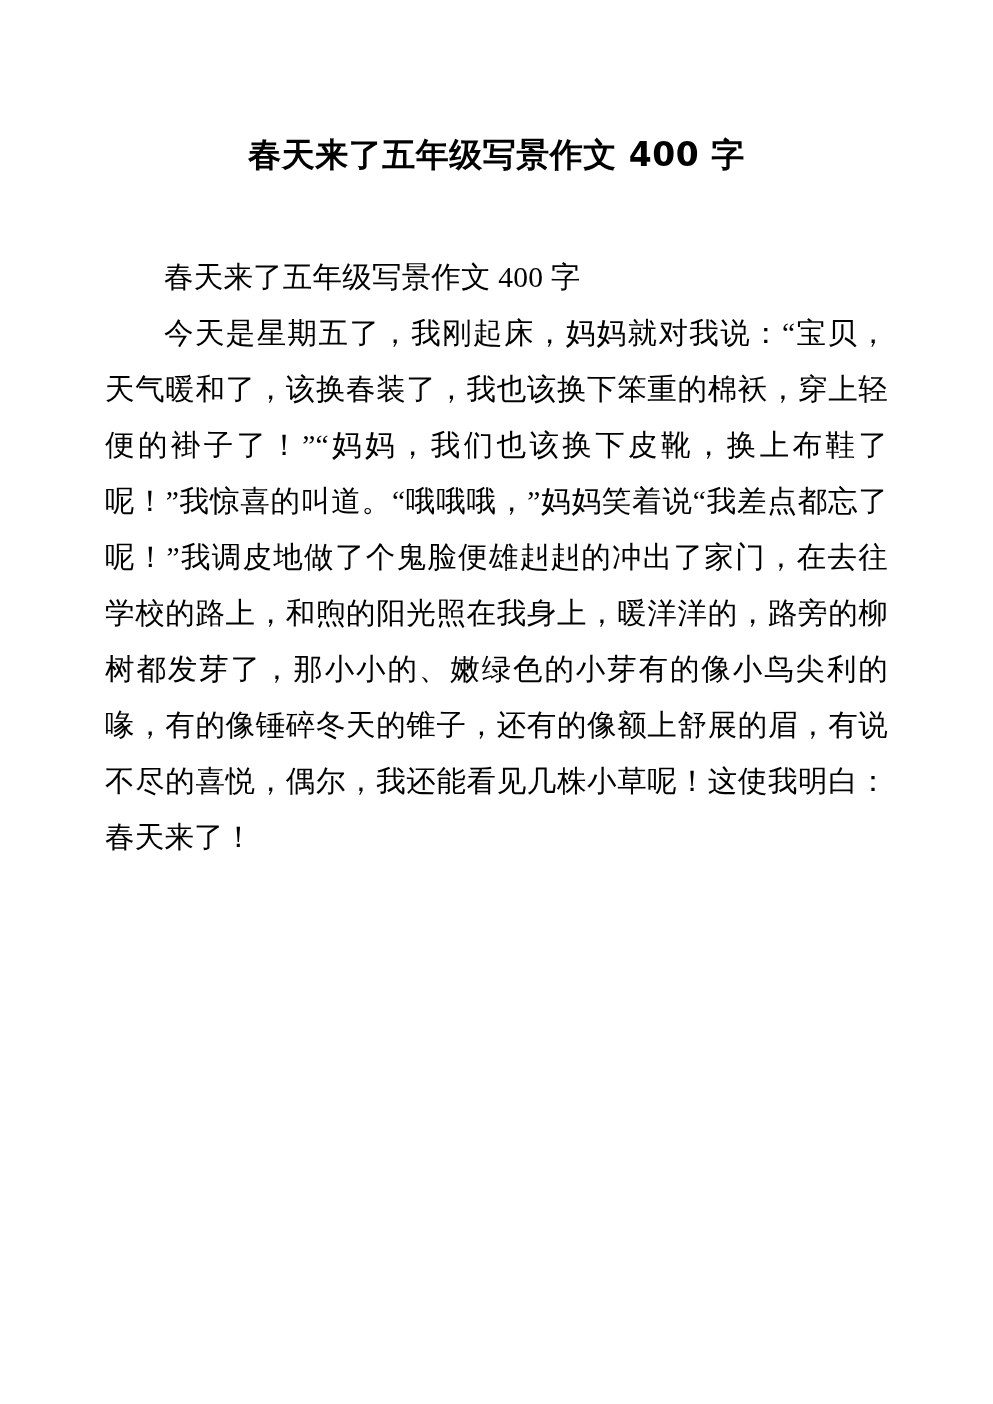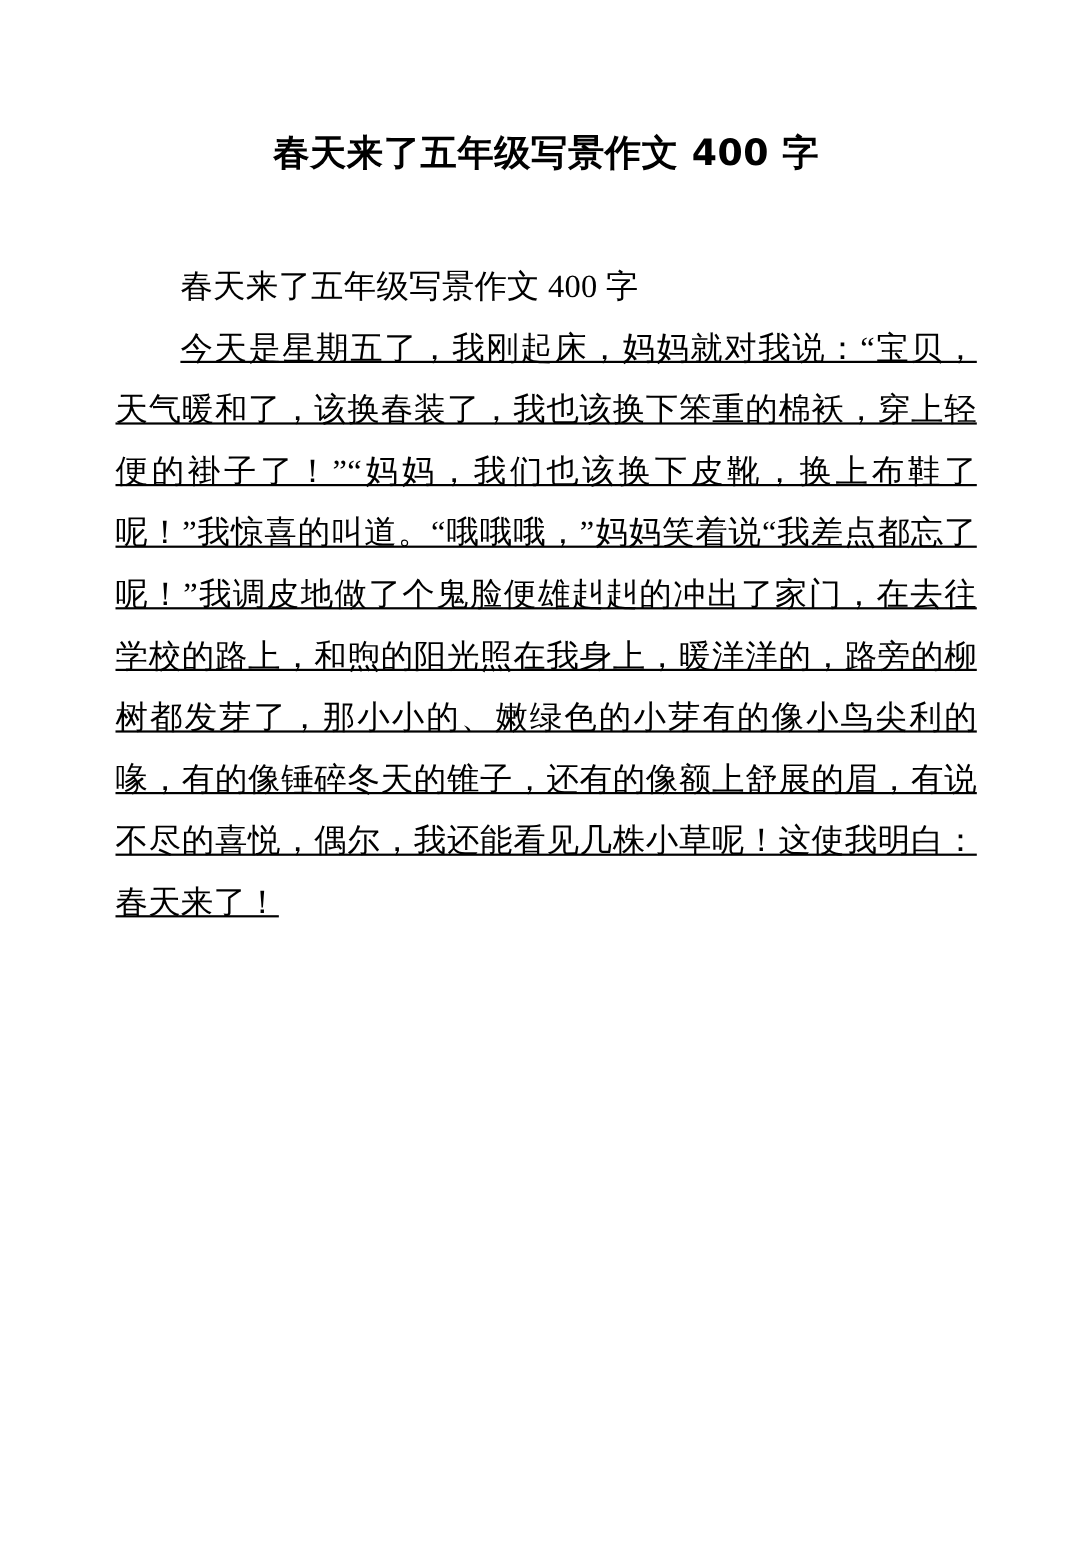--- a/index.html
+++ b/index.html
@@ -11,21 +11,21 @@
     width: 993px;
     height: 1404px;
     font-family: "Liberation Serif", "DejaVu Serif", serif;
     color: #000000;
     overflow: hidden;
   }
   .page {
     width: 993px;
     height: 1404px;
     box-sizing: border-box;
-    padding: 0 105px;
+    padding: 16px 105px;
     position: relative;
     background: #ffffff;
   }
   .doc-title {
     font-family: "DejaVu Sans", "Liberation Sans", sans-serif;
     font-weight: bold;
     font-size: 33px;
     text-align: center;
     letter-spacing: 0.5px;
     margin: 0;
@@ -41,21 +41,20 @@
     font-size: 29.5px;
     line-height: 56px;
     text-align: justify;
     text-justify: inter-ideograph;
     margin: 0;
     color: #000;
     letter-spacing: 0.2px;
   }
   .para + .para {
     margin-top: 0;
-    text-decoration: underline;
   }
   .indent {
     text-indent: 2em;
   }
   .gap-para {
     margin-top: 6px;
   }
 </style>
 </head>
 <body>

